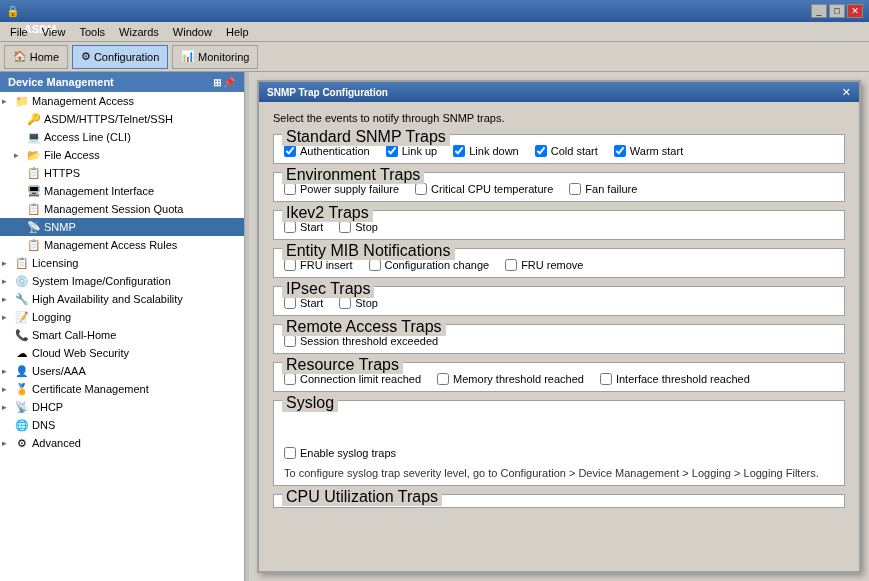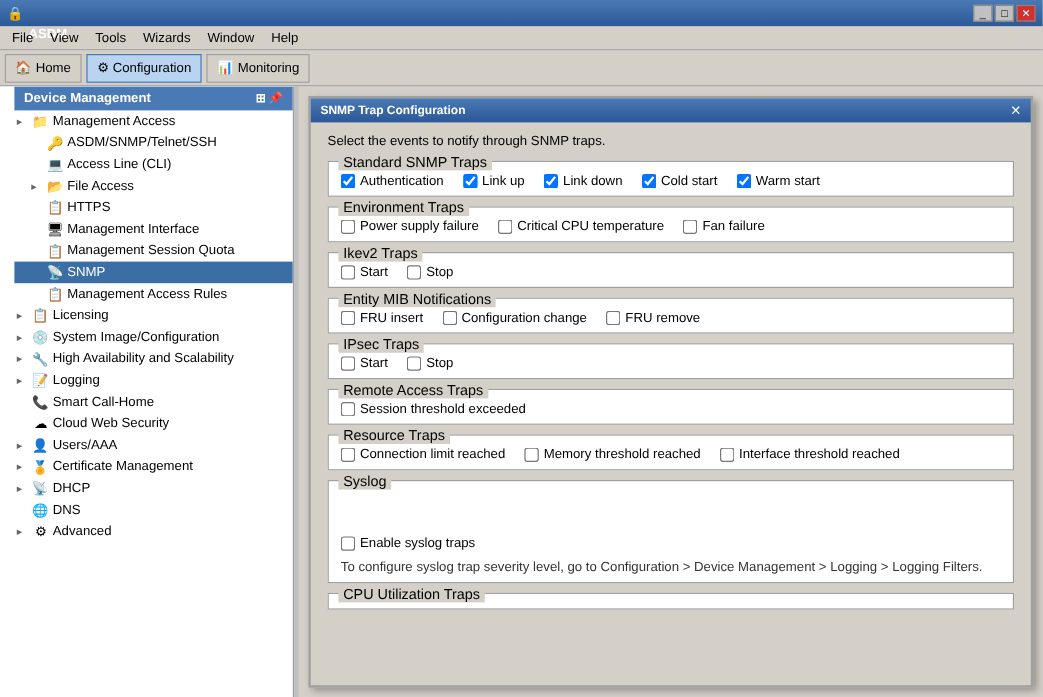--- a/index.html
+++ b/index.html
@@ -43,21 +43,21 @@
       cursor: pointer; font-size: 11px; height: 24px;
     }
     .toolbar-btn.active { background: #b8d4f0; border-color: #4a7ab5; }
 
     
     .main-layout { display: flex; height: calc(581px - 72px); }
 
     
     .sidebar {
       width: 245px; background: white; border-right: 1px solid #a0a0a0;
-      overflow-y: auto; flex-shrink: 0; padding-left: 12px;
+      overflow-y: auto; flex-shrink: 0;
     }
     .sidebar-header {
       background: #4a7ab5; color: white; padding: 4px 8px;
       font-weight: bold; font-size: 11px;
       display: flex; align-items: center; justify-content: space-between;
     }
     .sidebar-header-controls { display: flex; gap: 2px; }
     .sidebar-header-btn { color: white; cursor: pointer; font-size: 10px; }
 
     .tree-item { display: flex; align-items: center; padding: 1px 0; cursor: pointer; }
@@ -91,21 +91,21 @@
     .dialog-body { flex: 1; padding: 10px 14px; overflow-y: auto; }
 
     .dialog-description { font-size: 11px; margin-bottom: 10px; }
 
     .section-group {
       border: 1px solid #a0a0a0; margin-bottom: 8px; padding: 6px 10px;
       background: white; position: relative;
     }
     .section-label {
       position: absolute; top: -7px; left: 8px;
-      background: #d4d0c8; padding: 0 4px; font-size: 12px; font-weight: normal;
+      background: #d4d0c8; padding: 0 4px; font-size: 16px; font-weight: normal;
     }
     .section-content { display: flex; flex-wrap: wrap; gap: 4px 16px; padding-top: 4px; }
 
     .checkbox-item { display: flex; align-items: flex-end; gap: 4px; }
     .checkbox-item input[type=checkbox] { width: 12px; height: 12px; cursor: pointer; }
     .checkbox-item label { font-size: 11px; cursor: pointer; white-space: nowrap; }
   </style>
 </head>
 <body>
 
@@ -157,21 +157,21 @@
     </div>
 
     <div class="tree-item" style="padding-left:2px">
       <span class="tree-toggle">▸</span>
       <span class="tree-icon">📁</span>
       <span class="tree-label">Management Access</span>
     </div>
     <div class="tree-item" style="padding-left:14px">
       <span class="tree-toggle"></span>
       <span class="tree-icon">🔑</span>
-      <span class="tree-label">ASDM/SNMP/Telnet/SSH</span>
+      <span class="tree-label">ASDM/HTTPS/Telnet/SSH</span>
     </div>
     <div class="tree-item" style="padding-left:14px">
       <span class="tree-toggle"></span>
       <span class="tree-icon">💻</span>
       <span class="tree-label">Access Line (CLI)</span>
     </div>
     <div class="tree-item" style="padding-left:14px">
       <span class="tree-toggle">▸</span>
       <span class="tree-icon">📂</span>
       <span class="tree-label">File Access</span>

